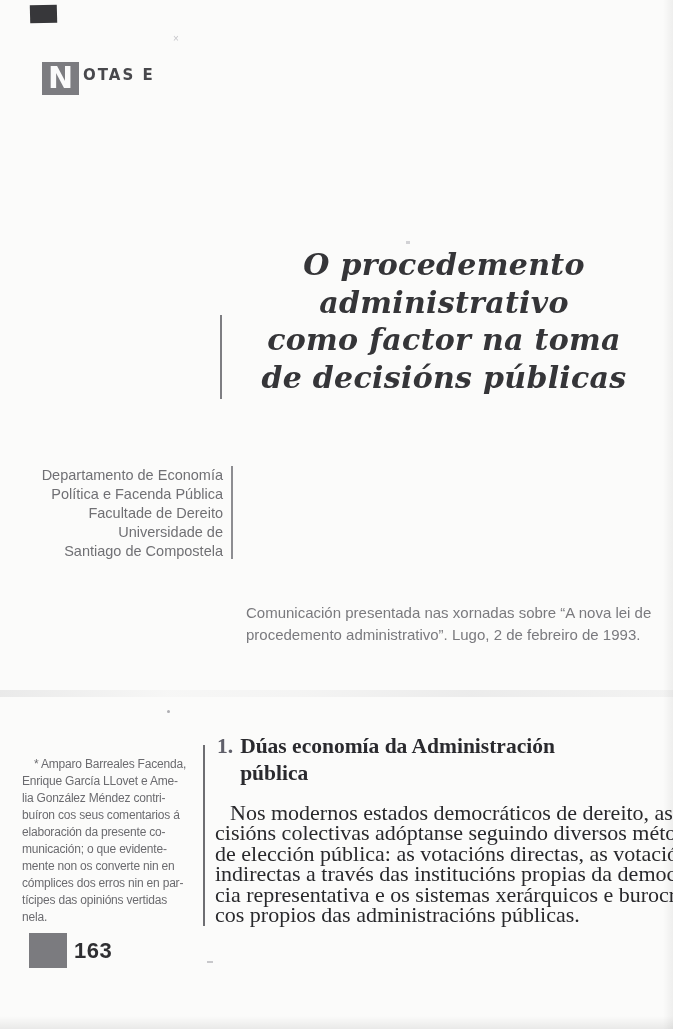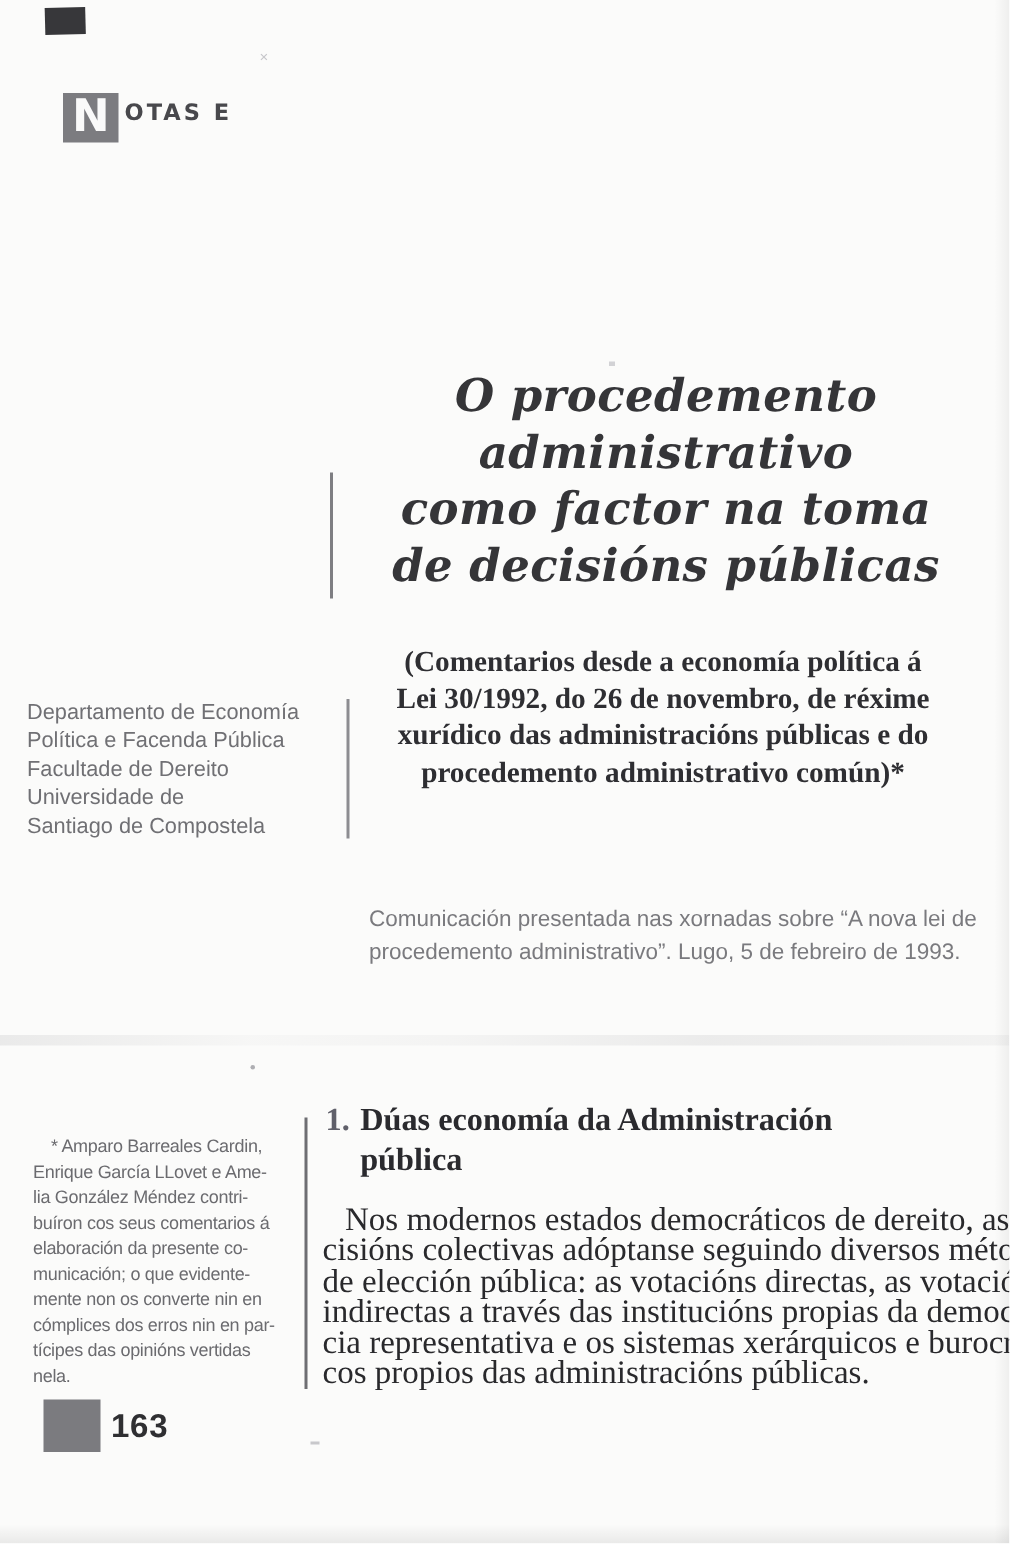--- a/index.html
+++ b/index.html
@@ -23,21 +23,21 @@
           font-size:26px;line-height:35px;color:#4a4a4f;}
   .vline1{left:220px;top:315px;width:2px;height:84px;background:#7e7e82;}
 
   .title{left:238px;top:246px;width:412px;text-align:center;
          font-family:"DejaVu Serif",serif;font-weight:bold;font-size:30px;
          line-height:37.5px;color:#353538;letter-spacing:0.3px;font-style:italic;}
   .subtitle{left:228px;top:430px;width:428px;text-align:center;
          font-family:"Liberation Serif",serif;font-weight:bold;font-size:19.5px;
          line-height:24.5px;color:#2e2e32;}
 
-  .affiliation{left:18px;top:466px;width:205px;
+  .affiliation{left:18px;top:466px;width:205px;text-align:right;
          font-size:14.5px;line-height:19px;color:#707074;}
   .vline2{left:231px;top:466px;width:2px;height:93px;background:#8d8d91;}
 
   .presentation{left:246px;top:602px;width:402px;
          font-size:15px;line-height:21.5px;color:#7a7a7e;}
 
   .scan-band{left:0;top:690px;width:673px;height:7px;
          background:linear-gradient(to right, rgba(110,110,115,0.12), rgba(110,110,115,0.03) 25%,
                     rgba(110,110,115,0.05) 45%, rgba(110,110,115,0.11) 70%, rgba(110,110,115,0.06));}
 
@@ -79,46 +79,42 @@
 
   <div class="abs artifact-speck"></div>
 
   <div class="abs vline1"></div>
 
   <div class="abs title pre">O procedemento
 administrativo
 como factor na toma
 de decisións públicas</div>
 
-  <div class="abs subtitle pre">(Comentarios desde a economía política á
-Lei 30/1992, do 26 de novembro, de réxime
-xurídico das administracións públicas e do
-procedemento administrativo común)*</div>
 
   <div class="abs affiliation pre">Departamento de Economía
 Política e Facenda Pública
 Facultade de Dereito
 Universidade de
 Santiago de Compostela</div>
   <div class="abs vline2"></div>
 
   <div class="abs presentation pre">Comunicación presentada nas xornadas sobre “A nova lei de
-procedemento administrativo”. Lugo, 5 de febreiro de 1993.</div>
+procedemento administrativo”. Lugo, 2 de febreiro de 1993.</div>
 
   <div class="abs scan-band"></div>
   <div class="abs artifact-dot"></div>
 
   <div class="abs section-heading">
     <span class="heading-num">1.</span>
     <span class="pre">Dúas economía da Administración
 pública</span>
   </div>
 
   <div class="abs vline3"></div>
-  <div class="abs footnote pre">* Amparo Barreales Cardin,
+  <div class="abs footnote pre">* Amparo Barreales Facenda,
 Enrique García LLovet e Ame-
 lia González Méndez contri-
 buíron cos seus comentarios á
 elaboración da presente co-
 municación; o que evidente-
 mente non os converte nin en
 cómplices dos erros nin en par-
 tícipes das opinións vertidas
 nela.</div>
 

